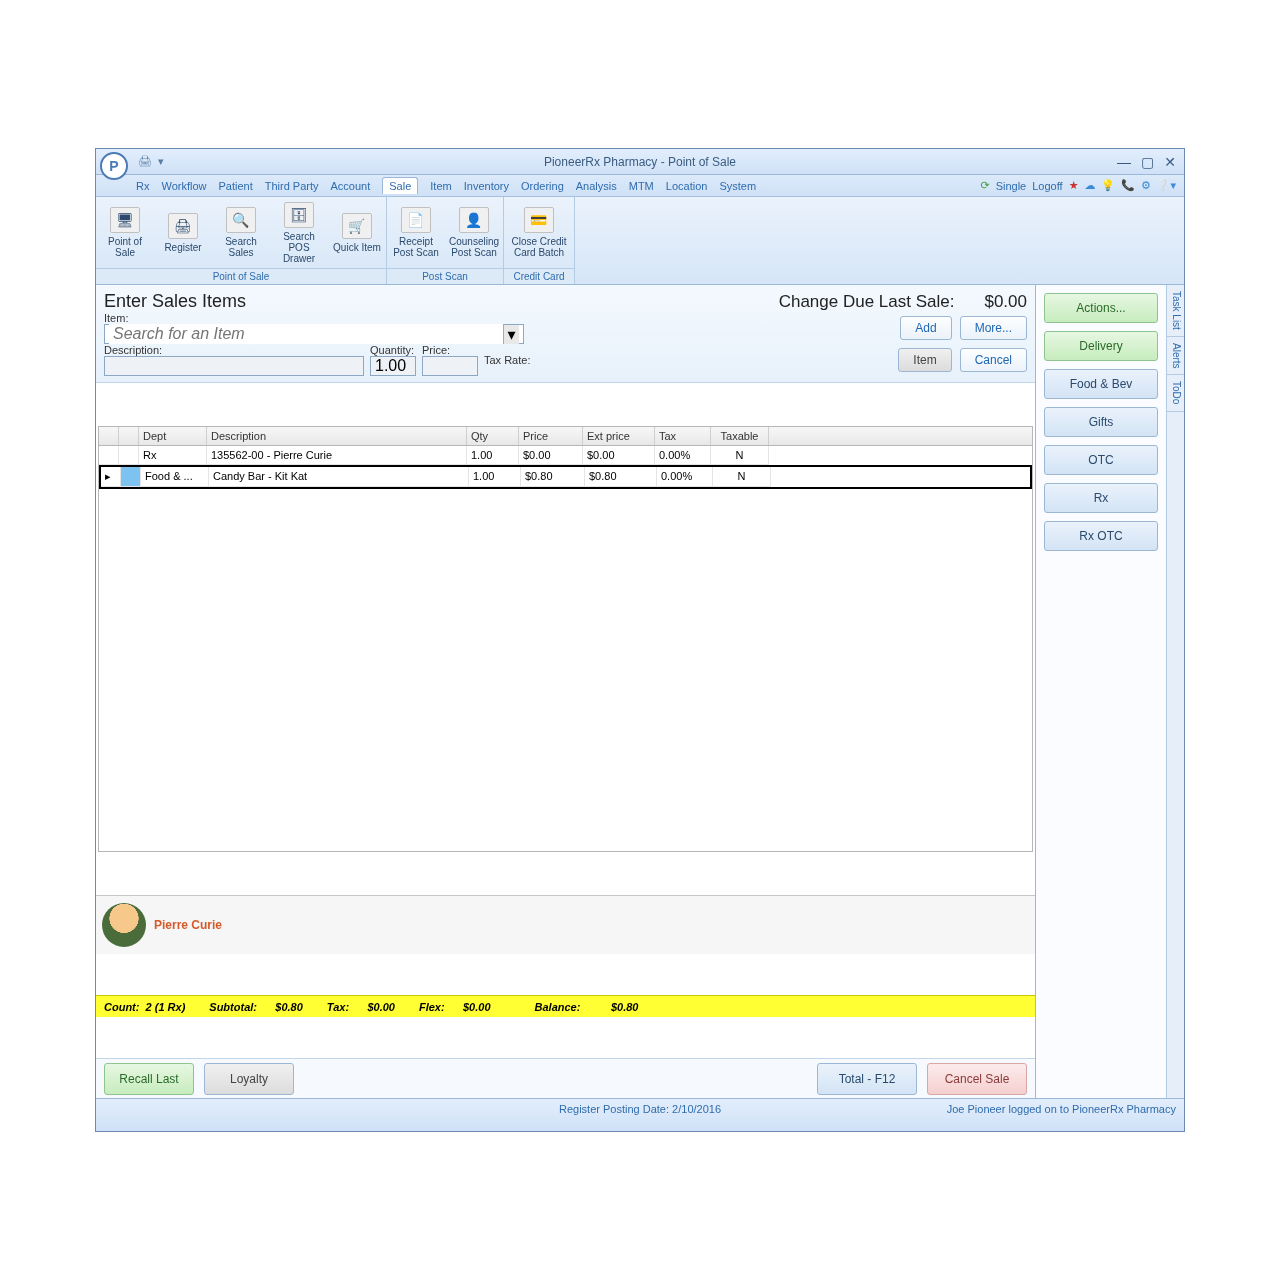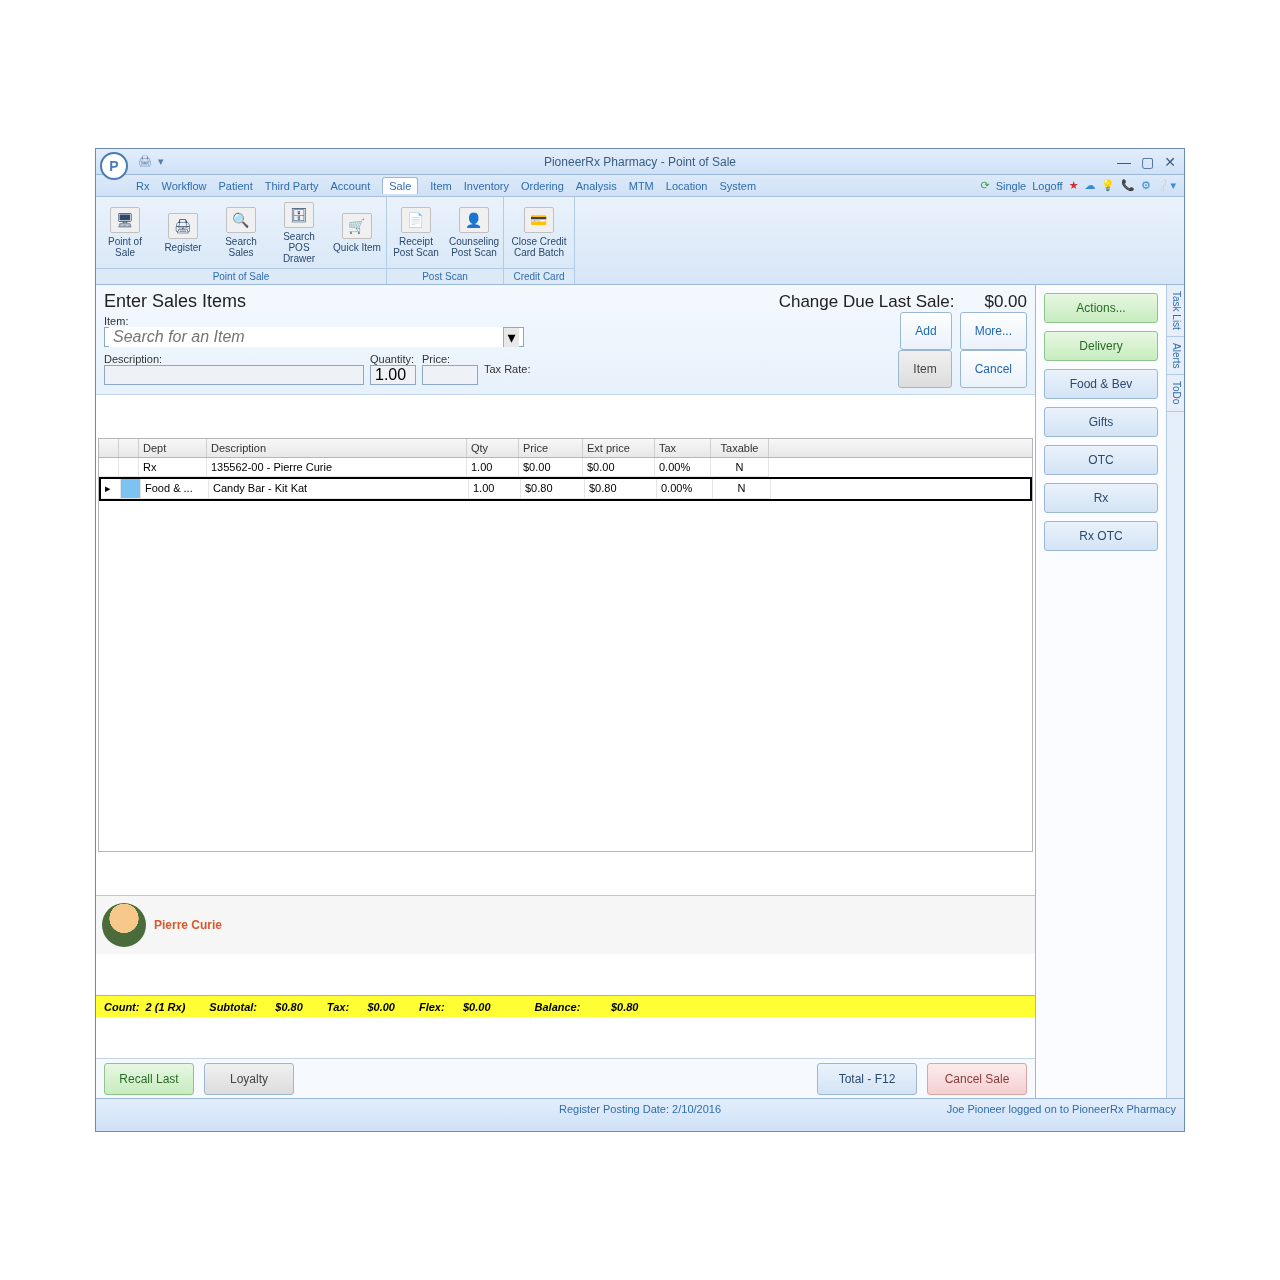--- a/index.html
+++ b/index.html
@@ -24,21 +24,21 @@
 .hdr { padding: 6px 8px; background: linear-gradient(#f4f9fe, #e7f1fb); border-bottom: 1px solid #c3d5e8; }
 .hdr-row1 { display: flex; align-items: center; }
 .page-title { font-size: 18px; color: #222; }
 .change { margin-left: auto; font-size: 17px; color: #222; display: flex; gap: 30px; }
 .row { display: flex; align-items: center; gap: 6px; }
 .label { color: #333; font-size: 11px; }
 input[type=text], .combo { height: 20px; border: 1px solid #8da8c5; background: #fff; padding: 0 4px; font-size: 16px; }
 .combo { display: flex; align-items: center; }
 .combo input { border: none; flex: 1; outline: none; font-style: italic; color: #888; }
 .combo .dd { width: 16px; text-align: center; background: #e8e8e8; border-left: 1px solid #aaa; }
-.btn { height: 38px; padding: 0 14px; border: 1px solid #9bb7d4; border-radius: 3px; background: linear-gradient(#fdfefe, #eaf2fa); color: #1f67b3; font-size: 12px; cursor: pointer; }
+.btn { height: 24px; padding: 0 14px; border: 1px solid #9bb7d4; border-radius: 3px; background: linear-gradient(#fdfefe, #eaf2fa); color: #1f67b3; font-size: 12px; cursor: pointer; }
 .btn.sel { background: linear-gradient(#f0f0f0, #dcdcdc); color: #444; }
 .btn.green { background: linear-gradient(#e7f7e2, #c7ecbe); color: #2a6b2a; border-color: #8ec58e; }
 .btn.pink { background: linear-gradient(#fcebeb, #f5cfcf); color: #8a3a3a; border-color: #d9a6a6; }
 .btn.blue { background: linear-gradient(#eaf2fb, #d3e4f5); color: #2b4a6d; border-color: #9bb7d4; }
 .table { flex: 1; border: 1px solid #b6b6b6; margin: 2px; overflow: hidden; background: #fff; }
 .thead, .trow { display: grid; grid-template-columns: 20px 20px 68px 260px 52px 64px 72px 56px 58px; font-size: 11px; }
 .thead { background: linear-gradient(#f7f7f7, #e8e8e8); border-bottom: 1px solid #b6b6b6; }
 .thead div { padding: 3px 4px; border-right: 1px solid #cfcfcf; color: #333; }
 .trow div { padding: 3px 4px; border-right: 1px solid #e5e5e5; border-bottom: 1px solid #e5e5e5; white-space: nowrap; overflow: hidden; text-overflow: ellipsis; }
 .trow.active { border: 2px solid #000; }

